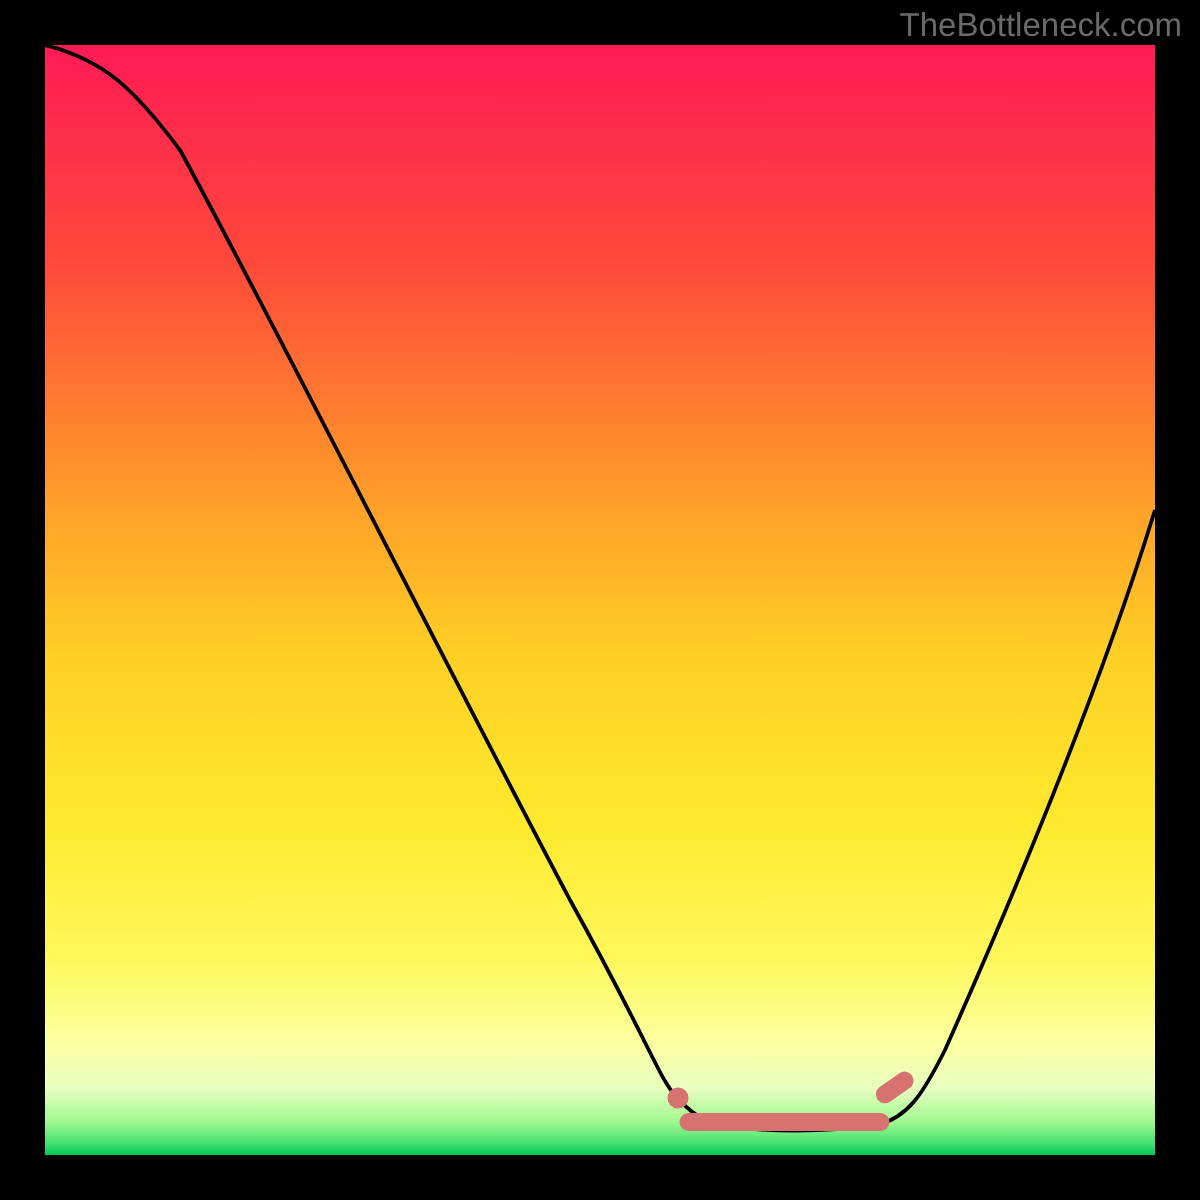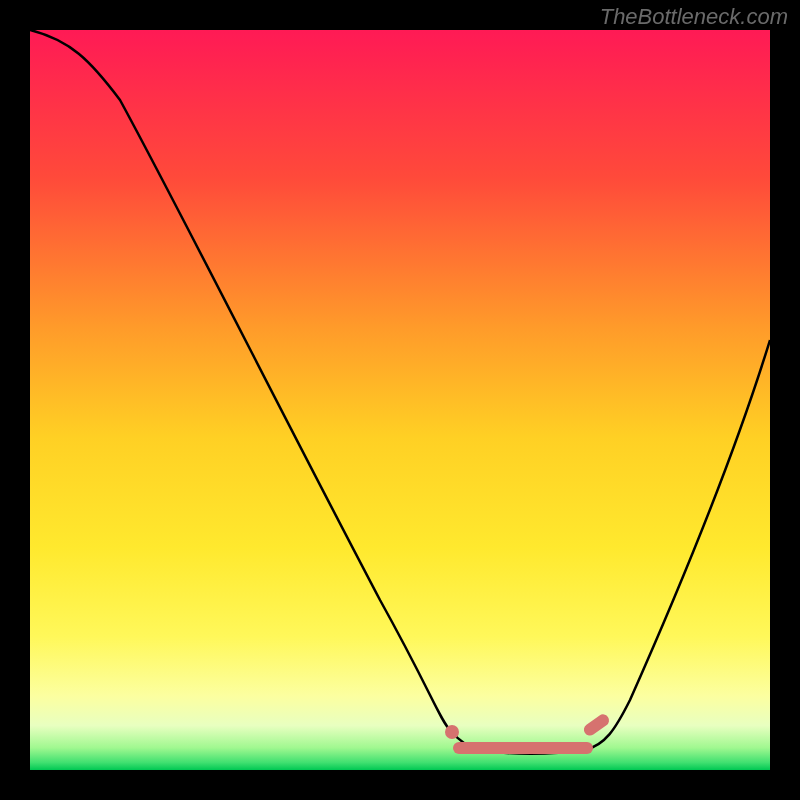--- a/index.html
+++ b/index.html
@@ -1,17 +1,17 @@
 <!DOCTYPE html>
 <html><head>
 <meta charset="utf-8">
 <style>
   * { margin: 0; padding: 0; box-sizing: border-box; }
   body { width: 800px; height: 800px; background: #000; position: relative; overflow: hidden; font-family: Arial, sans-serif; }
-  .watermark { position: absolute; top: 4px; right: 12px; color: #6a6a6a; font-size: 22px; font-weight: 500; z-index: 10; font-style: italic; }
+  .watermark { position: absolute; top: 4px; right: 12px; color: #6a6a6a; font-size: 22px; font-weight: 500; z-index: 10; }
   .chart-area { position: absolute; left: 30px; top: 30px; width: 740px; height: 740px; }
   .gradient-bg { position: absolute; left: 0; top: 0; width: 100%; height: 100%; }
   .curve-svg { position: absolute; left: 0; top: 0; width: 100%; height: 100%; }
   .dot { position: absolute; border-radius: 50%; background: #d6726f; }
   .seg { position: absolute; background: #d6726f; border-radius: 6px; }
 </style>
 </head>
 <body>
 
 <div class="watermark">TheBottleneck.com</div>

